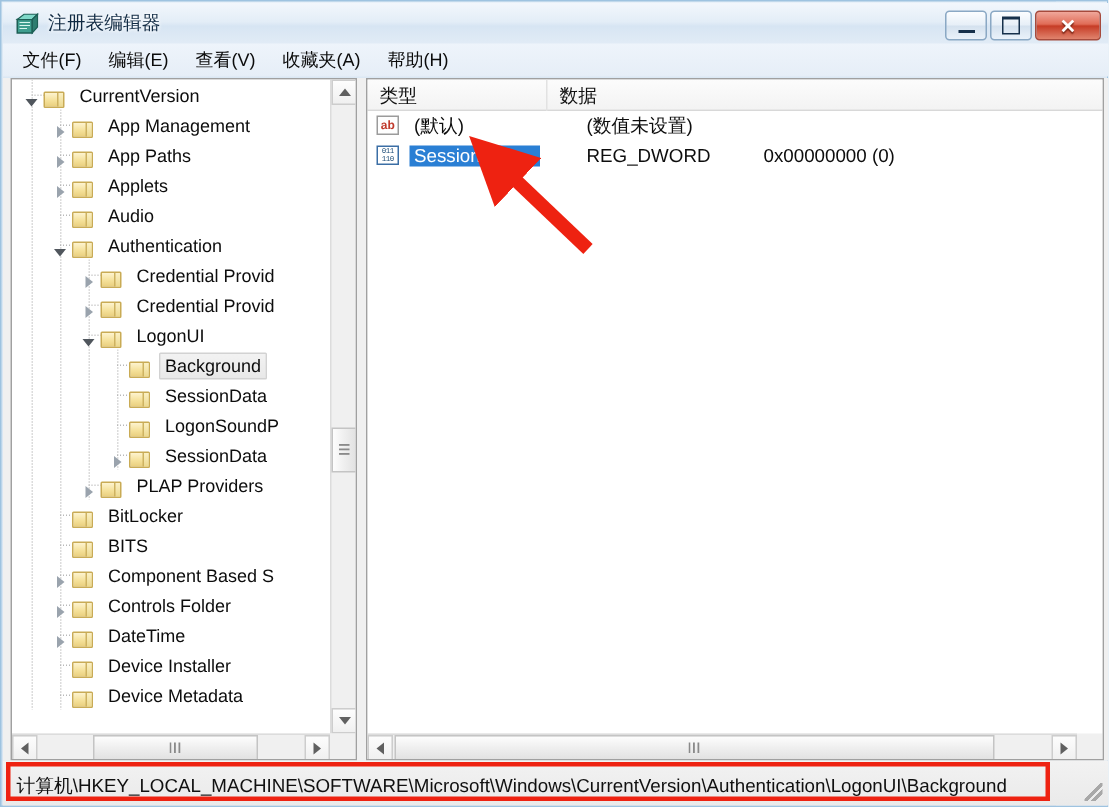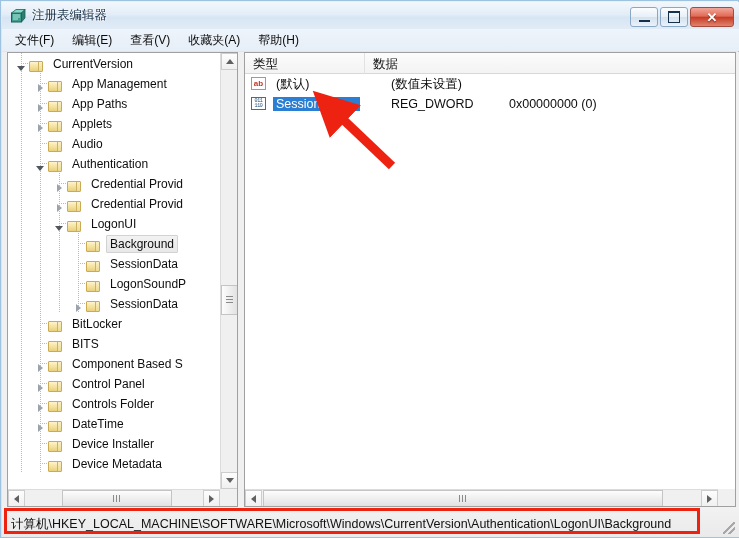--- a/index.html
+++ b/index.html
@@ -391,20 +391,30 @@
               <div class="dots" style="left: 70px;"></div>
               <div class="elbow" style="left: 70px; width: 12px;"></div>
               <div style="width: 65px; flex: 0 0 auto;"></div>
               <div class="expander collapsed"></div>
               <div class="folder"></div>
               <span class="tree-label">SessionData</span>
             </div>
             <div class="tree-row">
               <div class="dots" style="left: 13px;"></div>
               <div class="dots" style="left: 32px;"></div>
+              <div class="dots" style="left: 51px;"></div>
+              <div class="elbow" style="left: 51px; width: 12px;"></div>
+              <div style="width: 46px; flex: 0 0 auto;"></div>
+              <div class="expander collapsed"></div>
+              <div class="folder"></div>
+              <span class="tree-label">PLAP Providers</span>
+            </div>
+            <div class="tree-row">
+              <div class="dots" style="left: 13px;"></div>
+              <div class="dots" style="left: 32px;"></div>
               <div class="elbow" style="left: 32px; width: 12px;"></div>
               <div style="width: 27px; flex: 0 0 auto;"></div>
               <div class="expander "></div>
               <div class="folder"></div>
               <span class="tree-label">BitLocker</span>
             </div>
             <div class="tree-row">
               <div class="dots" style="left: 13px;"></div>
               <div class="dots" style="left: 32px;"></div>
               <div class="elbow" style="left: 32px; width: 12px;"></div>
@@ -414,29 +424,20 @@
               <span class="tree-label">BITS</span>
             </div>
             <div class="tree-row">
               <div class="dots" style="left: 13px;"></div>
               <div class="dots" style="left: 32px;"></div>
               <div class="elbow" style="left: 32px; width: 12px;"></div>
               <div style="width: 27px; flex: 0 0 auto;"></div>
               <div class="expander collapsed"></div>
               <div class="folder"></div>
               <span class="tree-label">Component Based S</span>
-            </div>
-            <div class="tree-row">
-              <div class="dots" style="left: 13px;"></div>
-              <div class="dots" style="left: 32px;"></div>
-              <div class="elbow" style="left: 32px; width: 12px;"></div>
-              <div style="width: 27px; flex: 0 0 auto;"></div>
-              <div class="expander collapsed"></div>
-              <div class="folder"></div>
-              <span class="tree-label">Control Panel</span>
             </div>
             <div class="tree-row">
               <div class="dots" style="left: 13px;"></div>
               <div class="dots" style="left: 32px;"></div>
               <div class="elbow" style="left: 32px; width: 12px;"></div>
               <div style="width: 27px; flex: 0 0 auto;"></div>
               <div class="expander collapsed"></div>
               <div class="folder"></div>
               <span class="tree-label">Controls Folder</span>
             </div>

